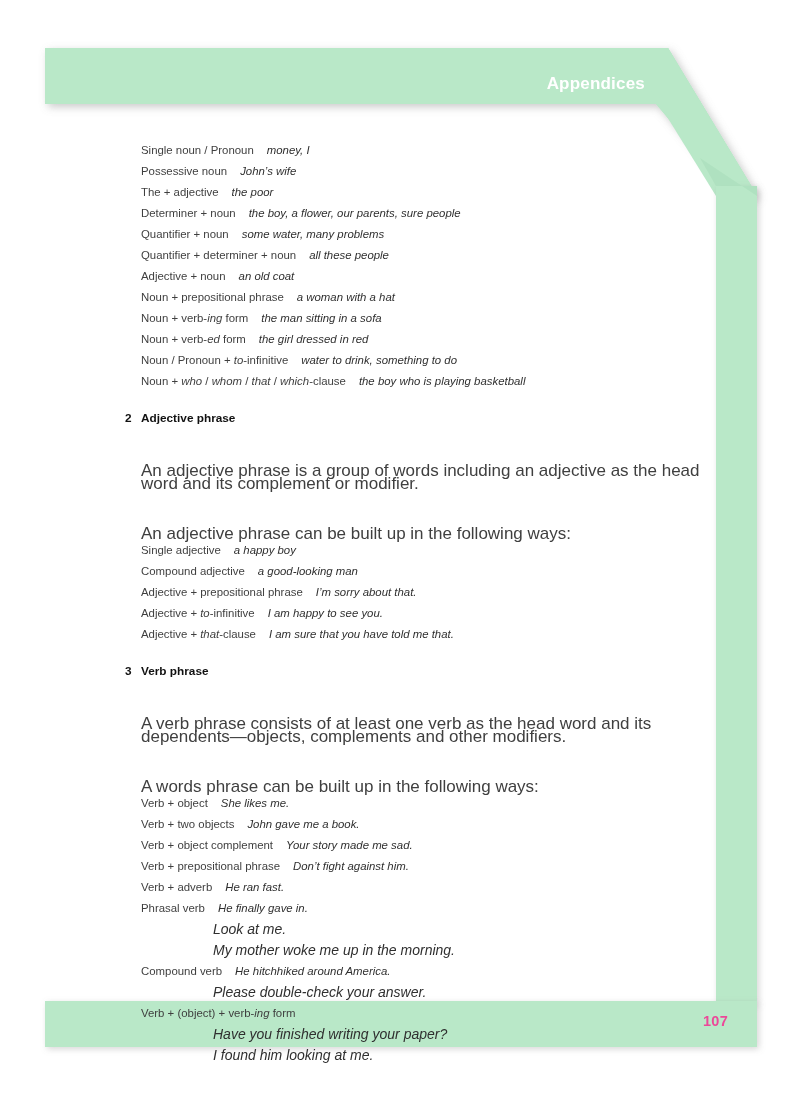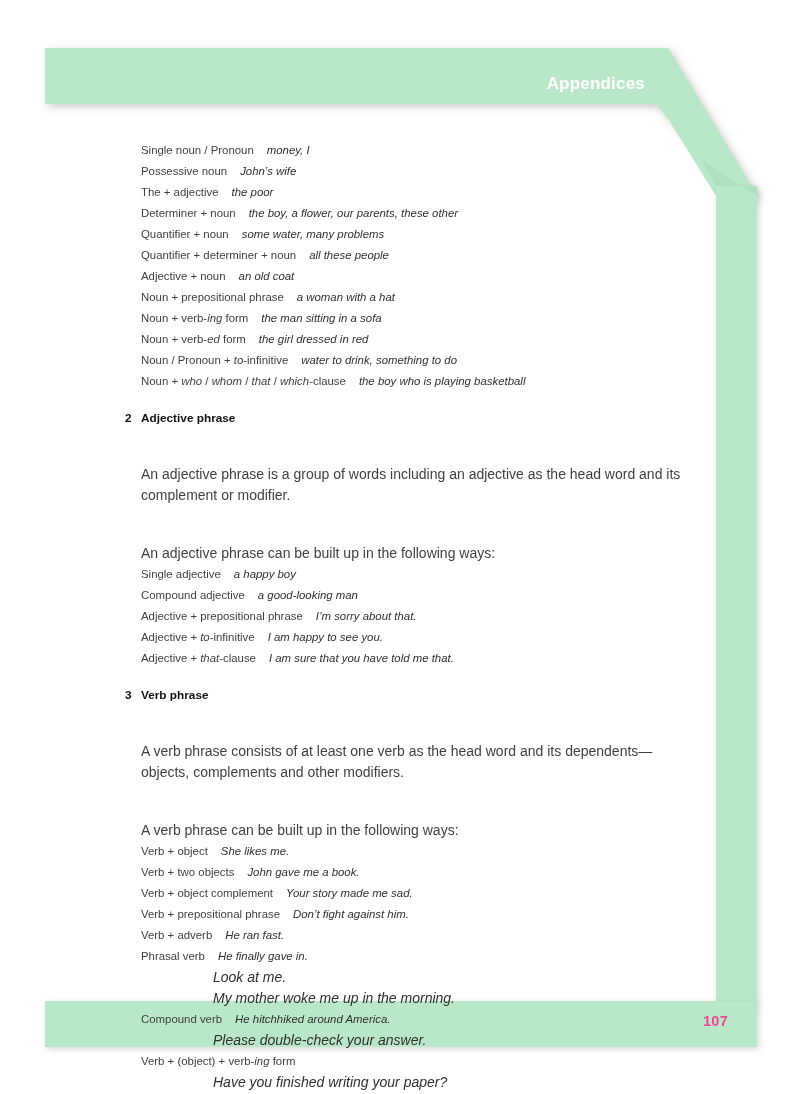--- a/index.html
+++ b/index.html
@@ -94,22 +94,22 @@
   }
   .section-num {
     position: absolute;
     left: 0;
     top: 0;
     font-size: 11.8px;
     font-weight: bold;
     color: #111111;
   }
   .para {
-    font-size: 14px;
-    line-height: 21px;
+    font-size: 17px;
+    line-height: 13px;
     color: #3f3f3f;
     padding-left: 16px;
     max-width: 560px;
     margin-top: 37px;
   }
   .sub-line {
     font-size: 14px;
     line-height: 21px;
     padding-left: 88px;
     white-space: nowrap;
@@ -153,21 +153,21 @@
     </g>
   </svg>
 
   <div class="header-title">Appendices</div>
 
   <div class="content">
     <div id="noun-examples">
         <div class="example-line"><span class="lbl">Single noun / Pronoun</span><span class="gap"></span><span class="ex"><b>money, I</b></span></div>
         <div class="example-line"><span class="lbl">Possessive noun</span><span class="gap"></span><span class="ex"><b>John’s wife</b></span></div>
         <div class="example-line"><span class="lbl">The + adjective</span><span class="gap"></span><span class="ex"><b>the poor</b></span></div>
-        <div class="example-line"><span class="lbl">Determiner + noun</span><span class="gap"></span><span class="ex"><b>the boy, a flower, our parents, these other</b></span></div>
+        <div class="example-line"><span class="lbl">Determiner + noun</span><span class="gap"></span><span class="ex"><b>the boy, a flower, our parents, sure people</b></span></div>
         <div class="example-line"><span class="lbl">Quantifier + noun</span><span class="gap"></span><span class="ex"><b>some water, many problems</b></span></div>
         <div class="example-line"><span class="lbl">Quantifier + determiner + noun</span><span class="gap"></span><span class="ex"><b>all these people</b></span></div>
         <div class="example-line"><span class="lbl">Adjective + noun</span><span class="gap"></span><span class="ex">an <b>old coat</b></span></div>
         <div class="example-line"><span class="lbl">Noun + prepositional phrase</span><span class="gap"></span><span class="ex">a <b>woman with a hat</b></span></div>
         <div class="example-line"><span class="lbl">Noun + verb-<i>ing</i> form</span><span class="gap"></span><span class="ex">the <b>man sitting</b> in a sofa</span></div>
         <div class="example-line"><span class="lbl">Noun + verb-<i>ed</i> form</span><span class="gap"></span><span class="ex">the <b>girl dressed</b> in red</span></div>
         <div class="example-line"><span class="lbl">Noun / Pronoun + <i>to</i>-infinitive</span><span class="gap"></span><span class="ex"><b>water to drink, something to do</b></span></div>
         <div class="example-line"><span class="lbl">Noun + <i>who</i> / <i>whom</i> / <i>that</i> / <i>which</i>-clause</span><span class="gap"></span><span class="ex">the <b>boy who is playing basketball</b></span></div>
       </div>
     <div id="sections">
@@ -177,21 +177,21 @@
           <div class="para">An adjective phrase can be built up in the following ways:</div>
           <div class="example-line"><span class="lbl">Single adjective</span><span class="gap"></span><span class="ex">a <b>happy</b> boy</span></div>
           <div class="example-line"><span class="lbl">Compound adjective</span><span class="gap"></span><span class="ex">a <b>good-looking</b> man</span></div>
           <div class="example-line"><span class="lbl">Adjective + prepositional phrase</span><span class="gap"></span><span class="ex">I’m <b>sorry about</b> that.</span></div>
           <div class="example-line"><span class="lbl">Adjective + <i>to</i>-infinitive</span><span class="gap"></span><span class="ex">I am <b>happy to see</b> you.</span></div>
           <div class="example-line"><span class="lbl">Adjective + <i>that</i>-clause</span><span class="gap"></span><span class="ex">I am <b>sure that you have told me that</b>.</span></div>
         </div>
         <div class="section">
           <div class="section-head"><span class="section-num">3</span><span>Verb phrase</span></div>
           <div class="para">A verb phrase consists of at least one verb as the head word and its dependents—objects, complements and other modifiers.</div>
-          <div class="para">A verb phrase can be built up in the following ways:</div>
+          <div class="para">A words phrase can be built up in the following ways:</div>
           <div class="example-line"><span class="lbl">Verb + object</span><span class="gap"></span><span class="ex">She <b>likes me</b>.</span></div>
           <div class="example-line"><span class="lbl">Verb + two objects</span><span class="gap"></span><span class="ex">John <b>gave me a book</b>.</span></div>
           <div class="example-line"><span class="lbl">Verb + object complement</span><span class="gap"></span><span class="ex">Your story <b>made me sad</b>.</span></div>
           <div class="example-line"><span class="lbl">Verb + prepositional phrase</span><span class="gap"></span><span class="ex">Don’t <b>fight against</b> him.</span></div>
           <div class="example-line"><span class="lbl">Verb + adverb</span><span class="gap"></span><span class="ex">He <b>ran fast</b>.</span></div>
           <div class="example-line"><span class="lbl">Phrasal verb</span><span class="gap"></span><span class="ex">He finally <b>gave in</b>.</span></div>
           <div class="sub-line"><span class="ex"><b>Look at</b> me.</span></div>
           <div class="sub-line"><span class="ex">My mother <b>woke</b> me <b>up</b> in the morning.</span></div>
           <div class="example-line"><span class="lbl">Compound verb</span><span class="gap"></span><span class="ex">He <b>hitchhiked</b> around America.</span></div>
           <div class="sub-line"><span class="ex">Please <b>double-check</b> your answer.</span></div>

